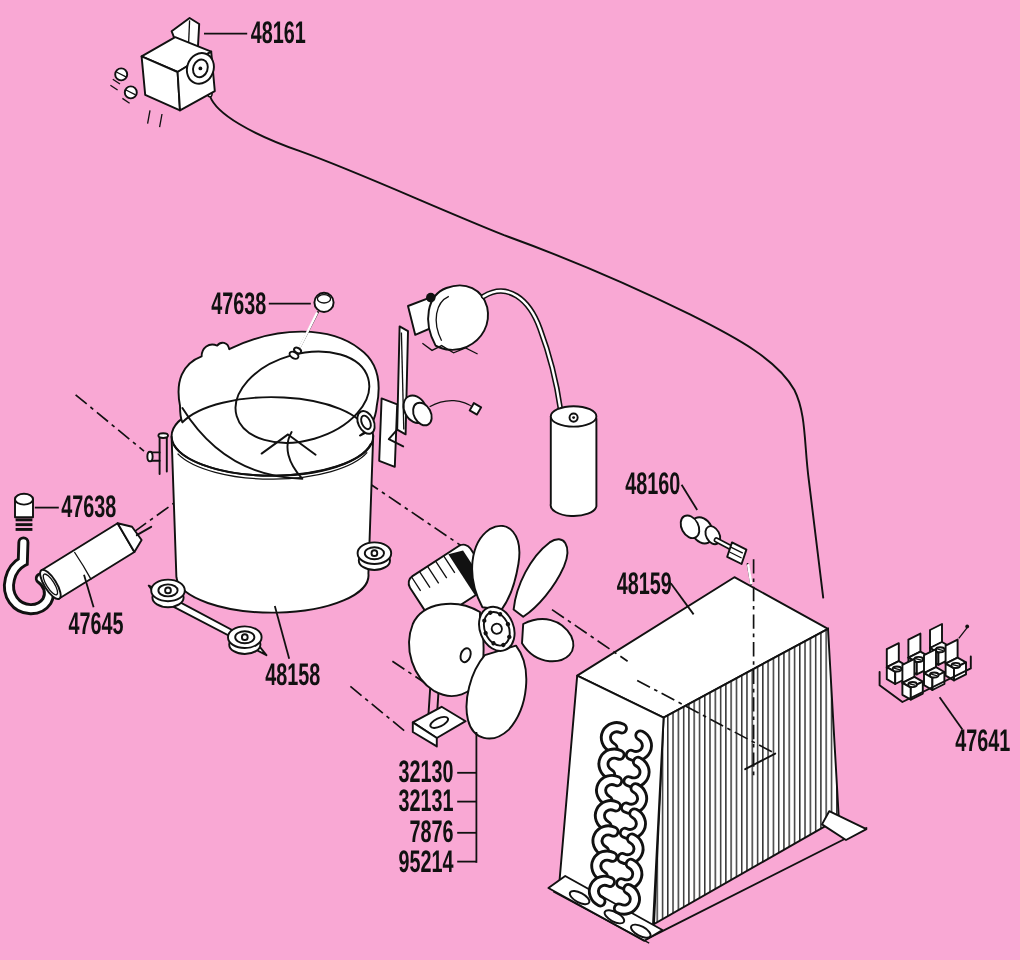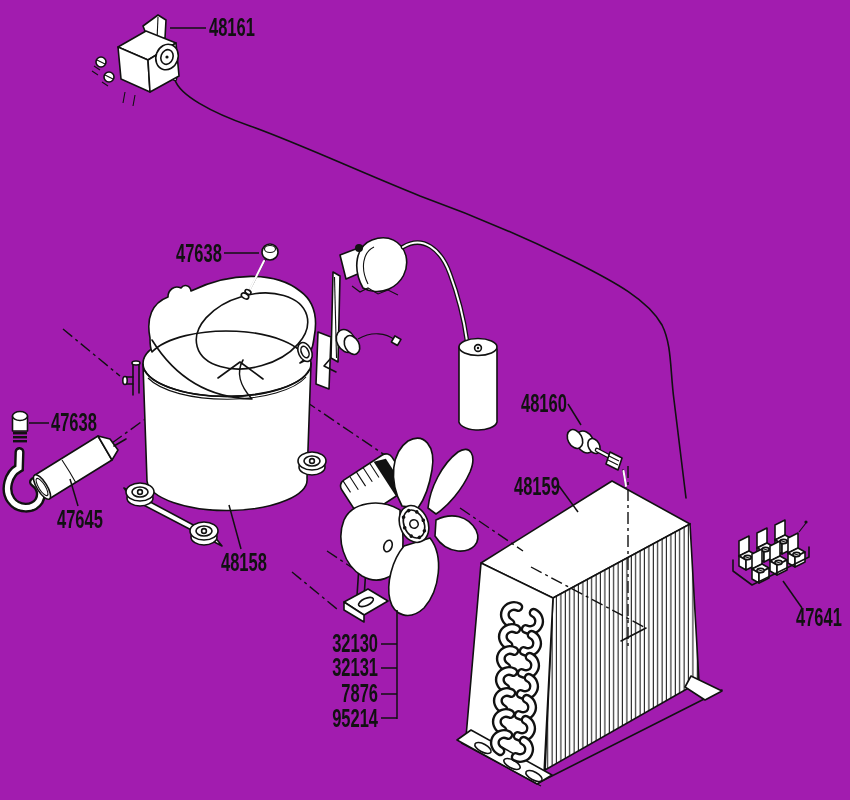--- a/index.html
+++ b/index.html
@@ -1,16 +1,16 @@
 <!DOCTYPE html>
 <html><head>
 <meta charset="utf-8">
 <style>
   html,body{margin:0;padding:0;background:#ffffff;}
-  .stage{position:relative;width:850px;height:800px;background:#a21caf;overflow:hidden;}
+  .stage{position:relative;width:850px;height:800px;background:#f9a8d4;overflow:hidden;}
   svg{position:absolute;left:0;top:0;}
   .ln{fill:none;stroke:#111;stroke-width:1.6;stroke-linejoin:round;stroke-linecap:round;}
   .thin{fill:none;stroke:#111;stroke-width:1.1;}
   .fw{fill:#ffffff;stroke:#111;stroke-width:1.6;stroke-linejoin:round;}
   .fb{fill:#111;stroke:none;}
   .dd{fill:none;stroke:#111;stroke-width:1.4;stroke-dasharray:12 4 3 4;}
   .ldr{fill:none;stroke:#111;stroke-width:1.5;}
   .tb{fill:none;stroke:#111;stroke-width:10;stroke-linecap:round;}
   .tw{fill:none;stroke:#fff;stroke-width:5.2;stroke-linecap:round;}
   .wb{fill:none;stroke:#111;stroke-width:4.6;stroke-linecap:round;}

